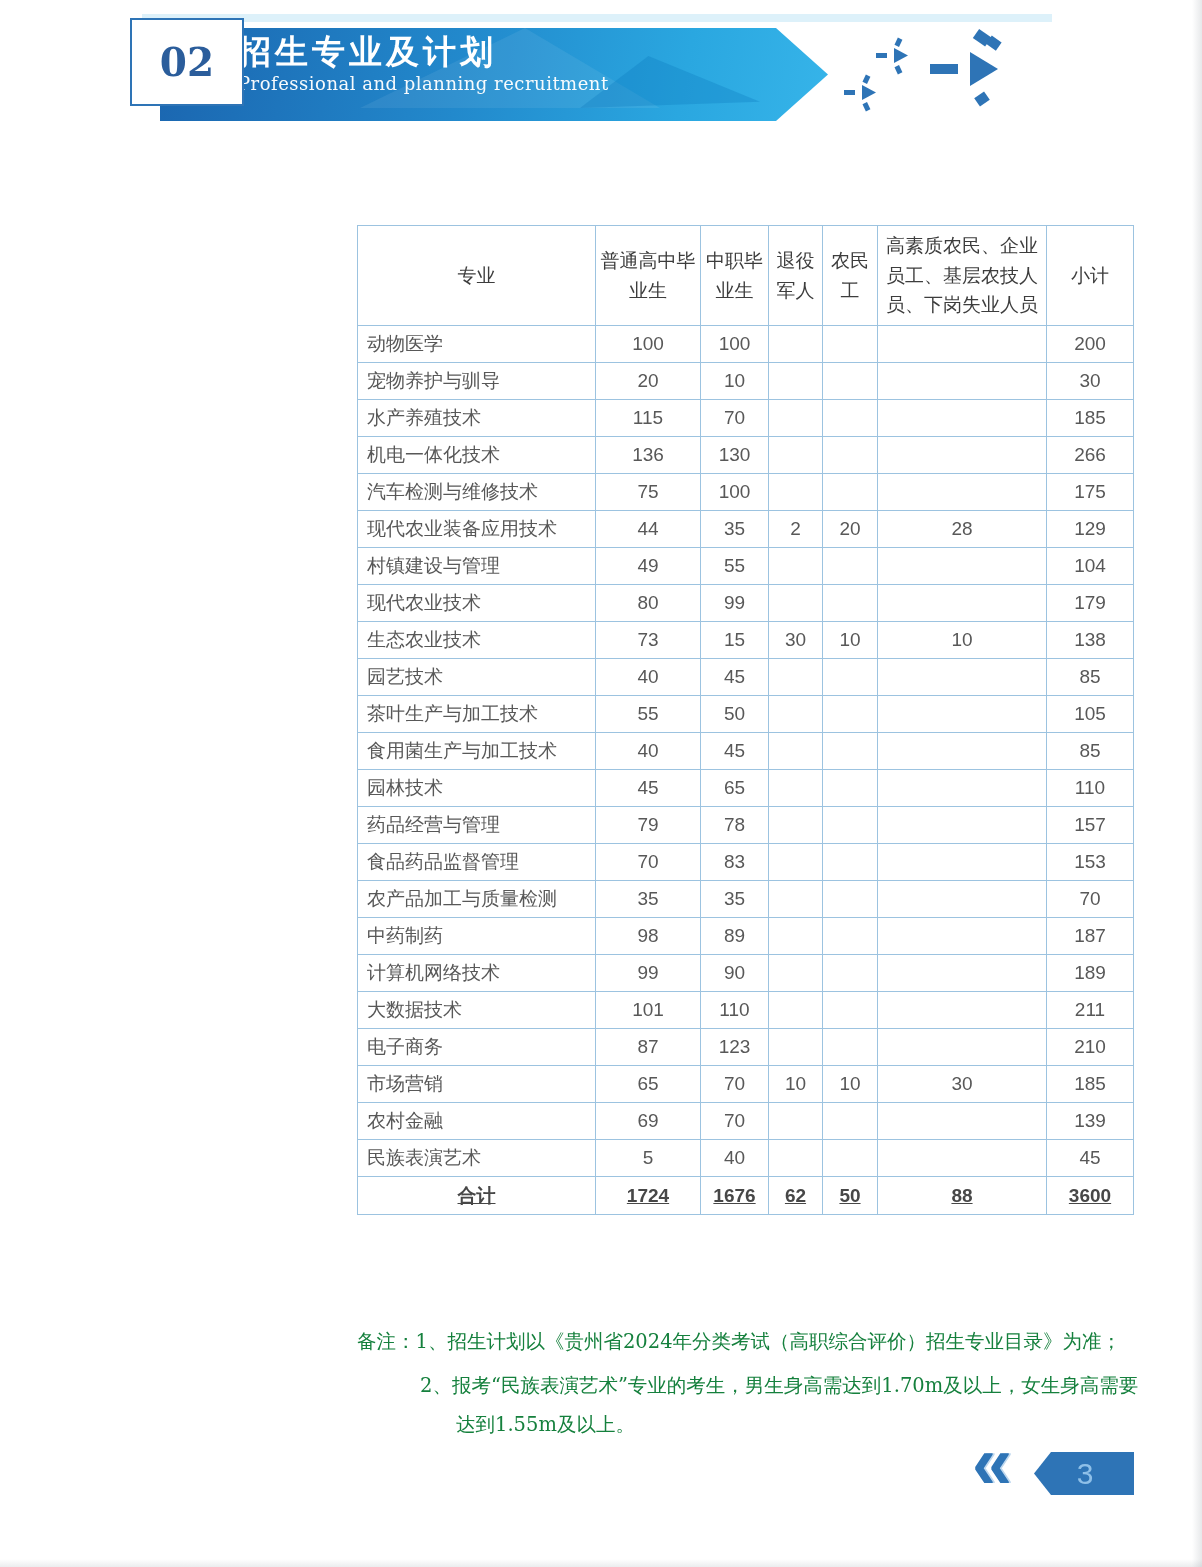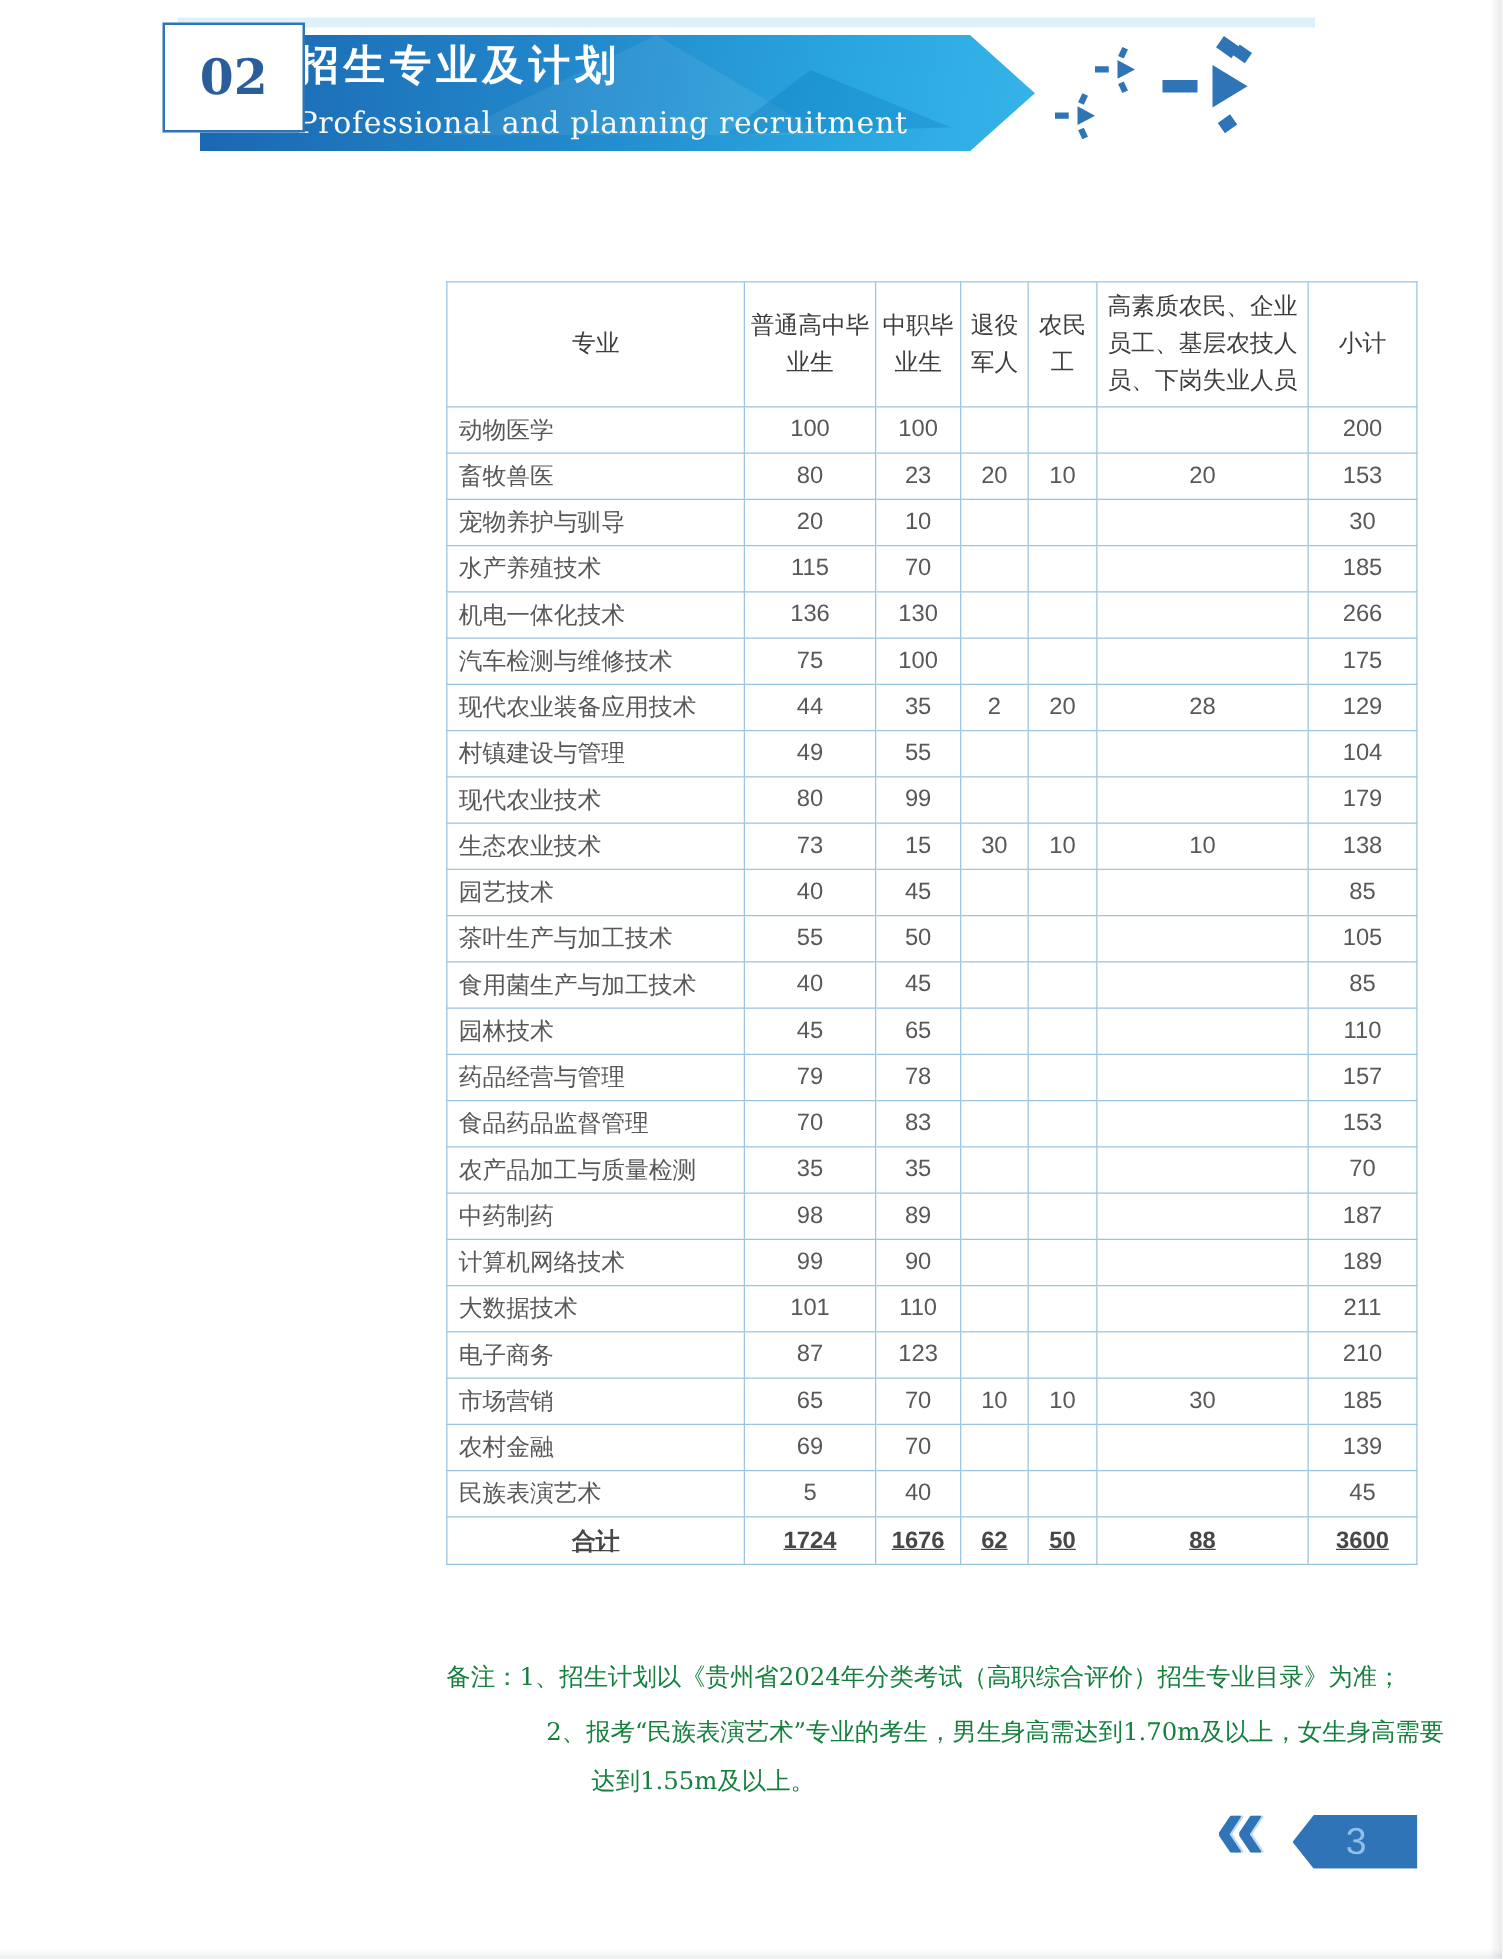--- a/index.html
+++ b/index.html
@@ -18,22 +18,22 @@
     background:rgba(41,168,224,0.16);}
   .banner{position:absolute;left:160px;top:28px;width:668px;height:93px;
     background:linear-gradient(100deg,#1b66b0 0%,#2289cc 45%,#2aa7e0 78%,#36b4e9 100%);
     clip-path:polygon(0 0,calc(100% - 52px) 0,100% 50%,calc(100% - 52px) 100%,0 100%);}
   .facet1{position:absolute;left:200px;top:0;width:300px;height:80px;
     background:rgba(255,255,255,0.07);clip-path:polygon(0 100%,55% 0,100% 100%);}
   .facet2{position:absolute;left:420px;top:28px;width:180px;height:52px;
     background:rgba(10,120,190,0.30);clip-path:polygon(0 100%,38% 0,100% 88%);}
   .banner-text{position:absolute;left:78px;top:6px;color:#fff;}
   .banner-title{font-size:33px;font-weight:bold;letter-spacing:4px;line-height:1.1;}
-  .banner-subtitle{font-family:"DejaVu Serif",serif;font-size:24px;
-    color:rgba(255,255,255,0.96);margin-top:14px;letter-spacing:0.5px;}
+  .banner-subtitle{font-family:"DejaVu Serif",serif;font-size:18px;
+    color:rgba(255,255,255,0.96);margin-top:3px;letter-spacing:0.5px;}
   .num-box{position:absolute;left:130px;top:18px;width:114px;height:88px;
     background:#fff;border:2px solid #2e74b6;box-sizing:border-box;
     display:flex;align-items:center;justify-content:center;}
   .num-box span{font-family:"DejaVu Serif",serif;font-weight:bold;
     font-size:39px;color:#2b5d9b;line-height:1;text-align:center;}
   .arrow-deco{position:absolute;left:838px;top:20px;}
 
   
   table.enroll{position:absolute;left:357px;top:225px;width:776px;
     border-collapse:collapse;table-layout:fixed;}
@@ -44,21 +44,21 @@
   table.enroll th{height:100px;color:#3d3d3d;font-weight:normal;line-height:1.55;}
   table.enroll td{height:37px;color:#585858;}
   table.enroll td.major{text-align:left;padding-left:9px;}
   table.enroll tfoot td{height:38px;color:#474747;font-weight:bold;text-decoration:underline;}
   table.enroll tfoot td.major{text-align:center;padding-left:4px;}
 
   
   .notes{position:absolute;left:357px;top:1328px;width:740px;
     font-family:"DejaVu Serif",serif;font-size:19.5px;color:#15803d;line-height:1.45;}
   .note-line1{white-space:nowrap;}
-  .note-line2{margin-left:80px;width:690px;padding-left:36px;text-indent:-36px;
+  .note-line2{margin-left:63px;width:690px;padding-left:36px;text-indent:-36px;
     margin-top:10px;line-height:2.0;}
 
   
   .pager-chevron{position:absolute;left:972px;top:1426px;font-size:72px;
     font-weight:bold;color:#2e74b6;line-height:1;
     text-shadow:2px 0 0 #bfd8ee;transform:scaleY(1.05);}
   .page-flag{position:absolute;left:1034px;top:1452px;width:100px;height:43px;
     background:#2e74b6;clip-path:polygon(0 50%,17% 0,100% 0,100% 100%,17% 100%);
     display:flex;align-items:center;justify-content:center;}
   .page-flag span{color:#8fc0e8;font-size:30px;padding-left:2px;}
@@ -127,29 +127,20 @@
         <tr>
           <td class="major">动物医学</td>
           <td class="num">100</td>
           <td class="num">100</td>
           <td class="num"></td>
           <td class="num"></td>
           <td class="num"></td>
           <td class="num">200</td>
         </tr>
         <tr>
-          <td class="major">畜牧兽医</td>
-          <td class="num">80</td>
-          <td class="num">23</td>
-          <td class="num">20</td>
-          <td class="num">10</td>
-          <td class="num">20</td>
-          <td class="num">153</td>
-        </tr>
-        <tr>
           <td class="major">宠物养护与驯导</td>
           <td class="num">20</td>
           <td class="num">10</td>
           <td class="num"></td>
           <td class="num"></td>
           <td class="num"></td>
           <td class="num">30</td>
         </tr>
         <tr>
           <td class="major">水产养殖技术</td>

